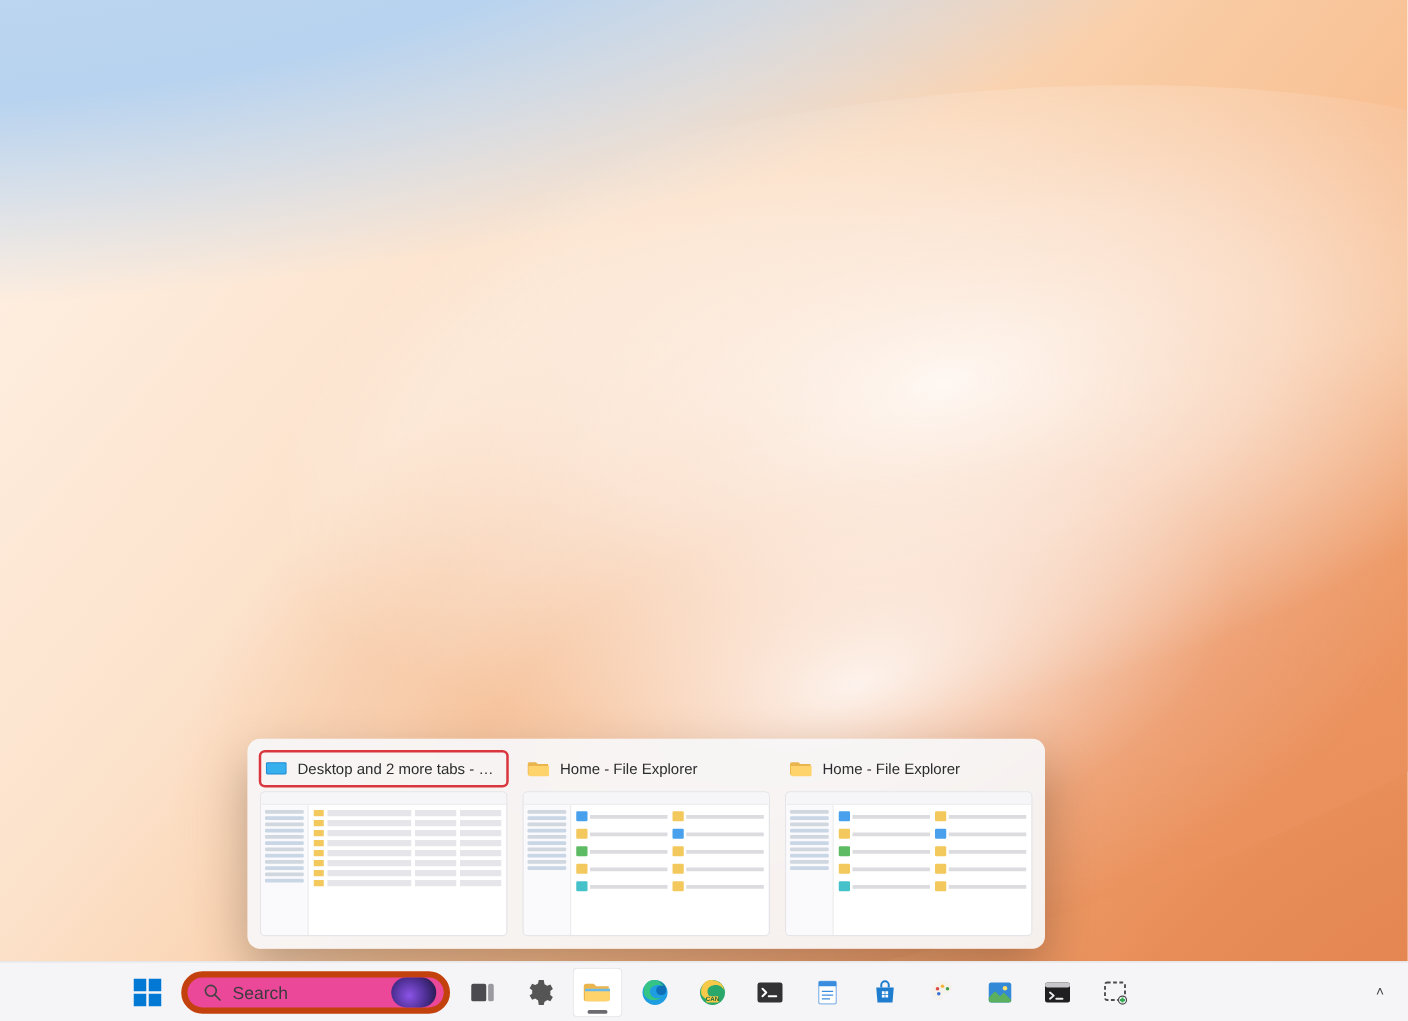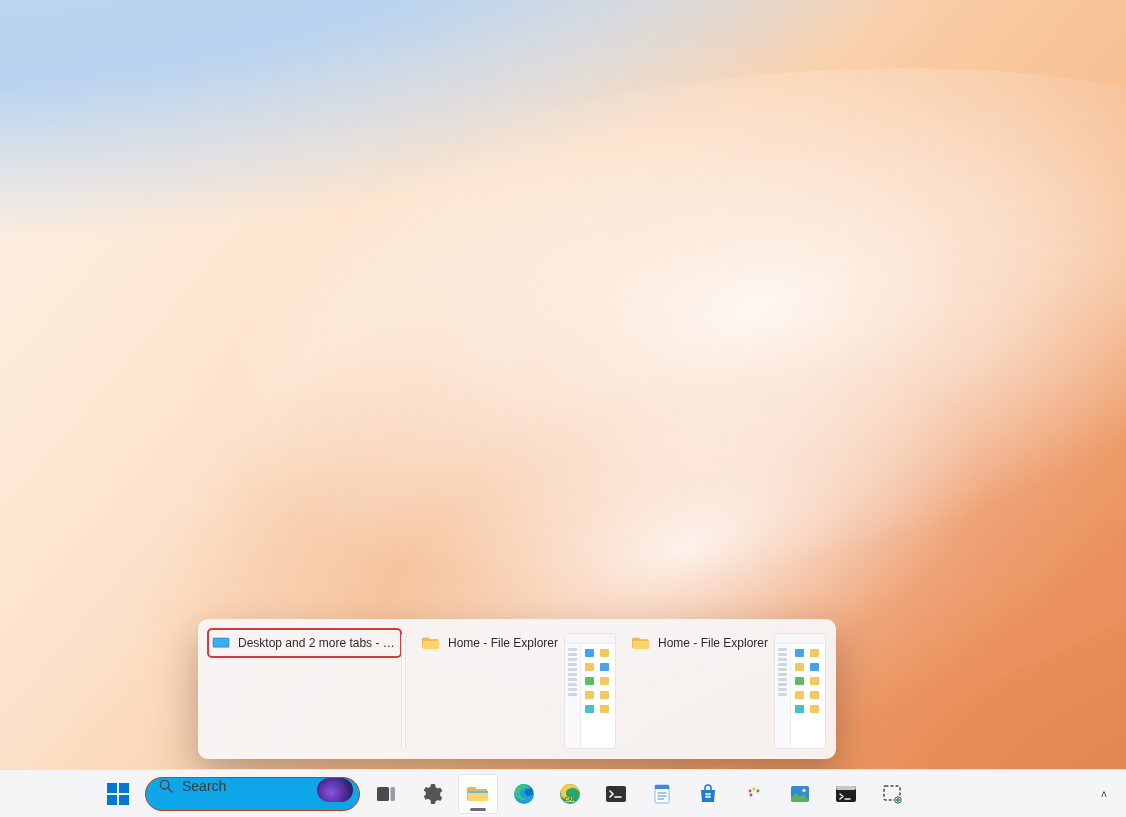--- a/index.html
+++ b/index.html
@@ -38,22 +38,22 @@
 .tb-center { display: flex; align-items: center; gap: 6px; margin: 0 auto; }
 
 .start-btn {
   width: 42px; height: 40px; display:flex; align-items:center; justify-content:center;
   border-radius:4px;
 }
 .win-logo { width: 22px; height: 22px; display:grid; grid-template-columns:1fr 1fr; grid-template-rows:1fr 1fr; gap:2px; }
 .win-logo span { background:#0078d4; }
 
 .search-pill {
-  height: 34px; width: 215px; background:#0ea5e9; border:1px solid #c2410c; border-radius:17px;
-  display:flex; padding:0 6px 0 12px; gap:8px; color:#5b5b5f;
+  height: 34px; width: 215px; background:#ec4899; border:5px solid #c2410c; border-radius:17px;
+  display:flex; align-items:center; padding:0 6px 0 12px; gap:8px; color:#5b5b5f;
 }
 .search-pill .mag { width:16px;height:16px; }
 .search-pill .label { flex:1; font-size:14px; color:#3b3b3f; }
 .search-pill .art {
   width:36px;height:24px;border-radius:12px;
   background: radial-gradient(circle at 40% 60%, #8b53e6 0%, #4a2d8f 55%, #1a1434 100%);
 }
 
 .tb-icon {
   width: 40px; height: 40px; display:flex; align-items:center; justify-content:center;
@@ -70,21 +70,21 @@
 .tray .chev { width:28px;height:40px;display:flex;align-items:center;justify-content:center; font-size:11px; color:#3d3d3f; }
 
 
 .preview-flyout {
   position: absolute; left: 198px; bottom: 58px;
   background: #f6f6f8ee; backdrop-filter: blur(10px);
   border-radius: 10px; box-shadow: 0 18px 40px rgba(0,0,0,.25);
   padding: 10px; display:flex; gap:12px;
 }
 .preview-card {
-  width: 198px; display:flex; flex-direction:row;
+  width: 198px; display:flex; flex-direction:column;
 }
 .preview-card.sel .card-head { outline: 2px solid #d9363e; outline-offset:-1px; border-radius:4px; }
 .card-head {
   height: 28px; display:flex; align-items:center; gap:8px; padding: 0 6px 0 4px;
 }
 .card-head .folder-mini { width:18px; height:14px; }
 .card-head .title { font-size:12px; color:#2c2c2e; white-space:nowrap; overflow:hidden; text-overflow:ellipsis; flex:1; }
 
 .thumb {
   height: 116px; margin-top:4px; border-radius:4px; background:#fff;

